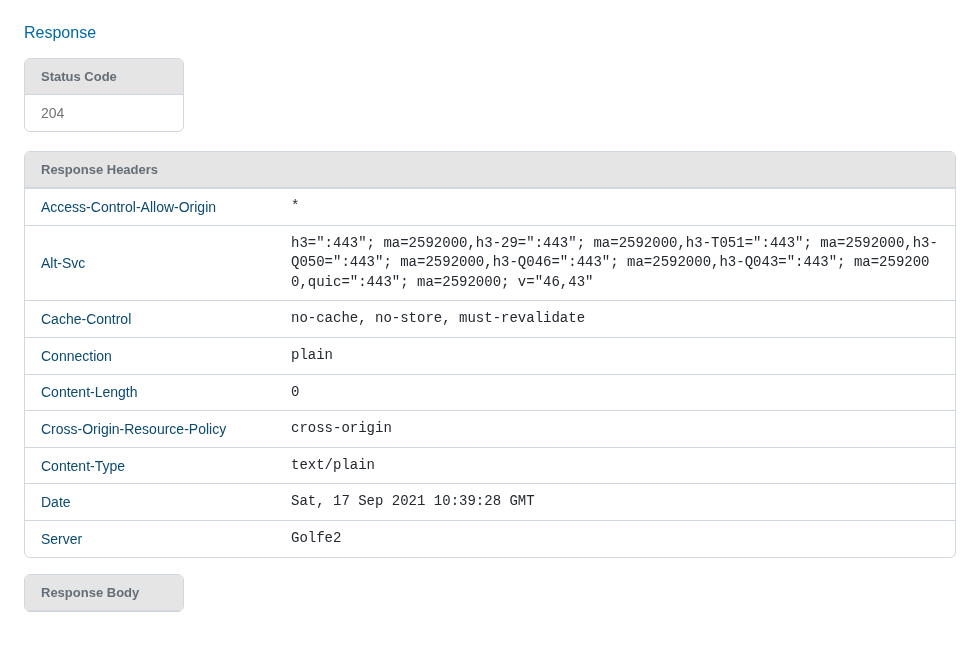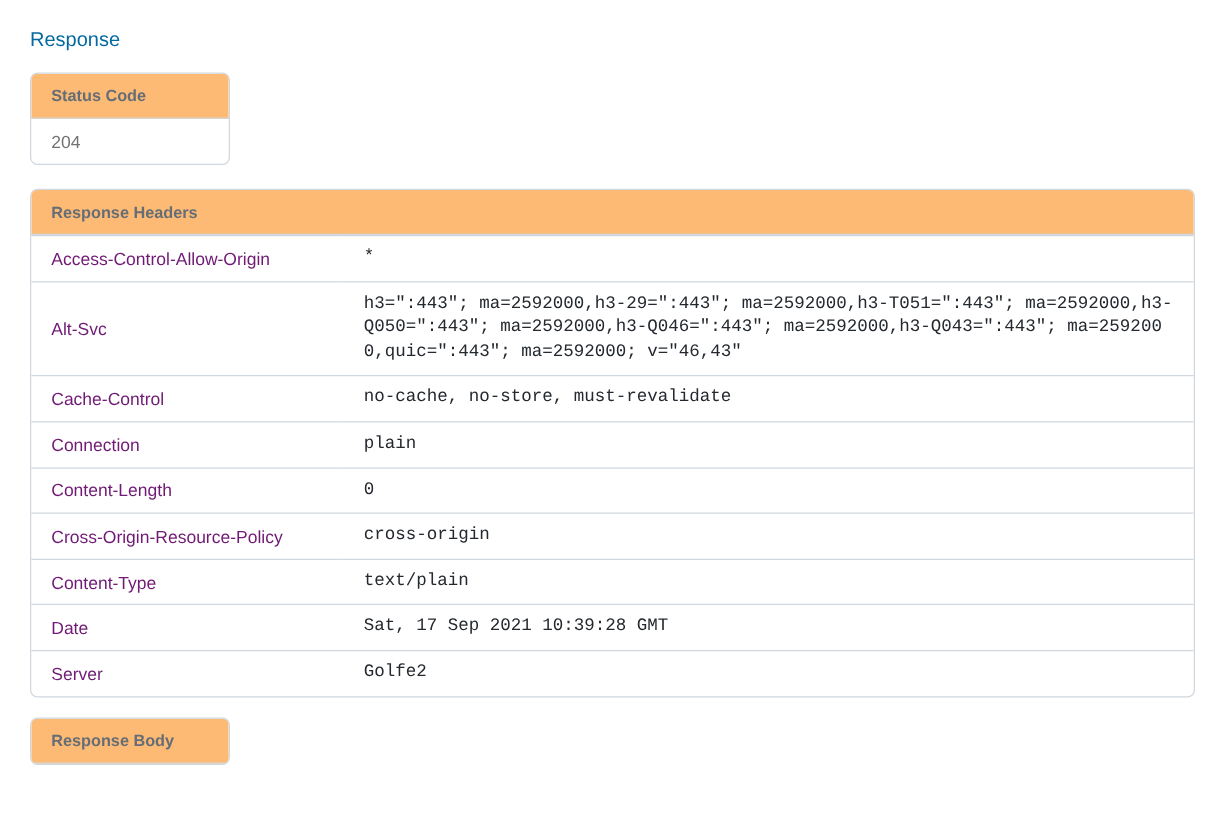--- a/index.html
+++ b/index.html
@@ -26,21 +26,21 @@
       margin-bottom: 16px;
       overflow: hidden;
       display: inline-block;
       min-width: 160px;
     }
     .panel.full {
       display: block;
       width: 100%;
     }
     .panel-header {
-      background: #fdba74;
+      background: #e5e5e5;
       border-bottom: 1px solid #d0d7de;
       padding: 10px 16px;
       font-size: 13px;
       font-weight: 600;
       color: #656d76;
     }
     .panel-body {
       padding: 10px 16px;
       font-size: 14px;
       color: #737373;
@@ -52,21 +52,21 @@
     .headers-table tr {
       border-top: 1px solid #d0d7de;
     }
     .headers-table td {
       padding: 8px 16px;
       vertical-align: middle;
       font-size: 14px;
     }
     .headers-table td.key {
       width: 250px;
-      color: #701a75;
+      color: #0c4a6e;
       font-family: -apple-system, BlinkMacSystemFont, "Segoe UI", Helvetica, Arial, sans-serif;
     }
     .headers-table td.value {
       font-family: "SFMono-Regular", Consolas, "Liberation Mono", Menlo, monospace;
       color: #24292f;
       word-break: break-all;
       line-height: 1.4;
     }
   </style>
 </head>

